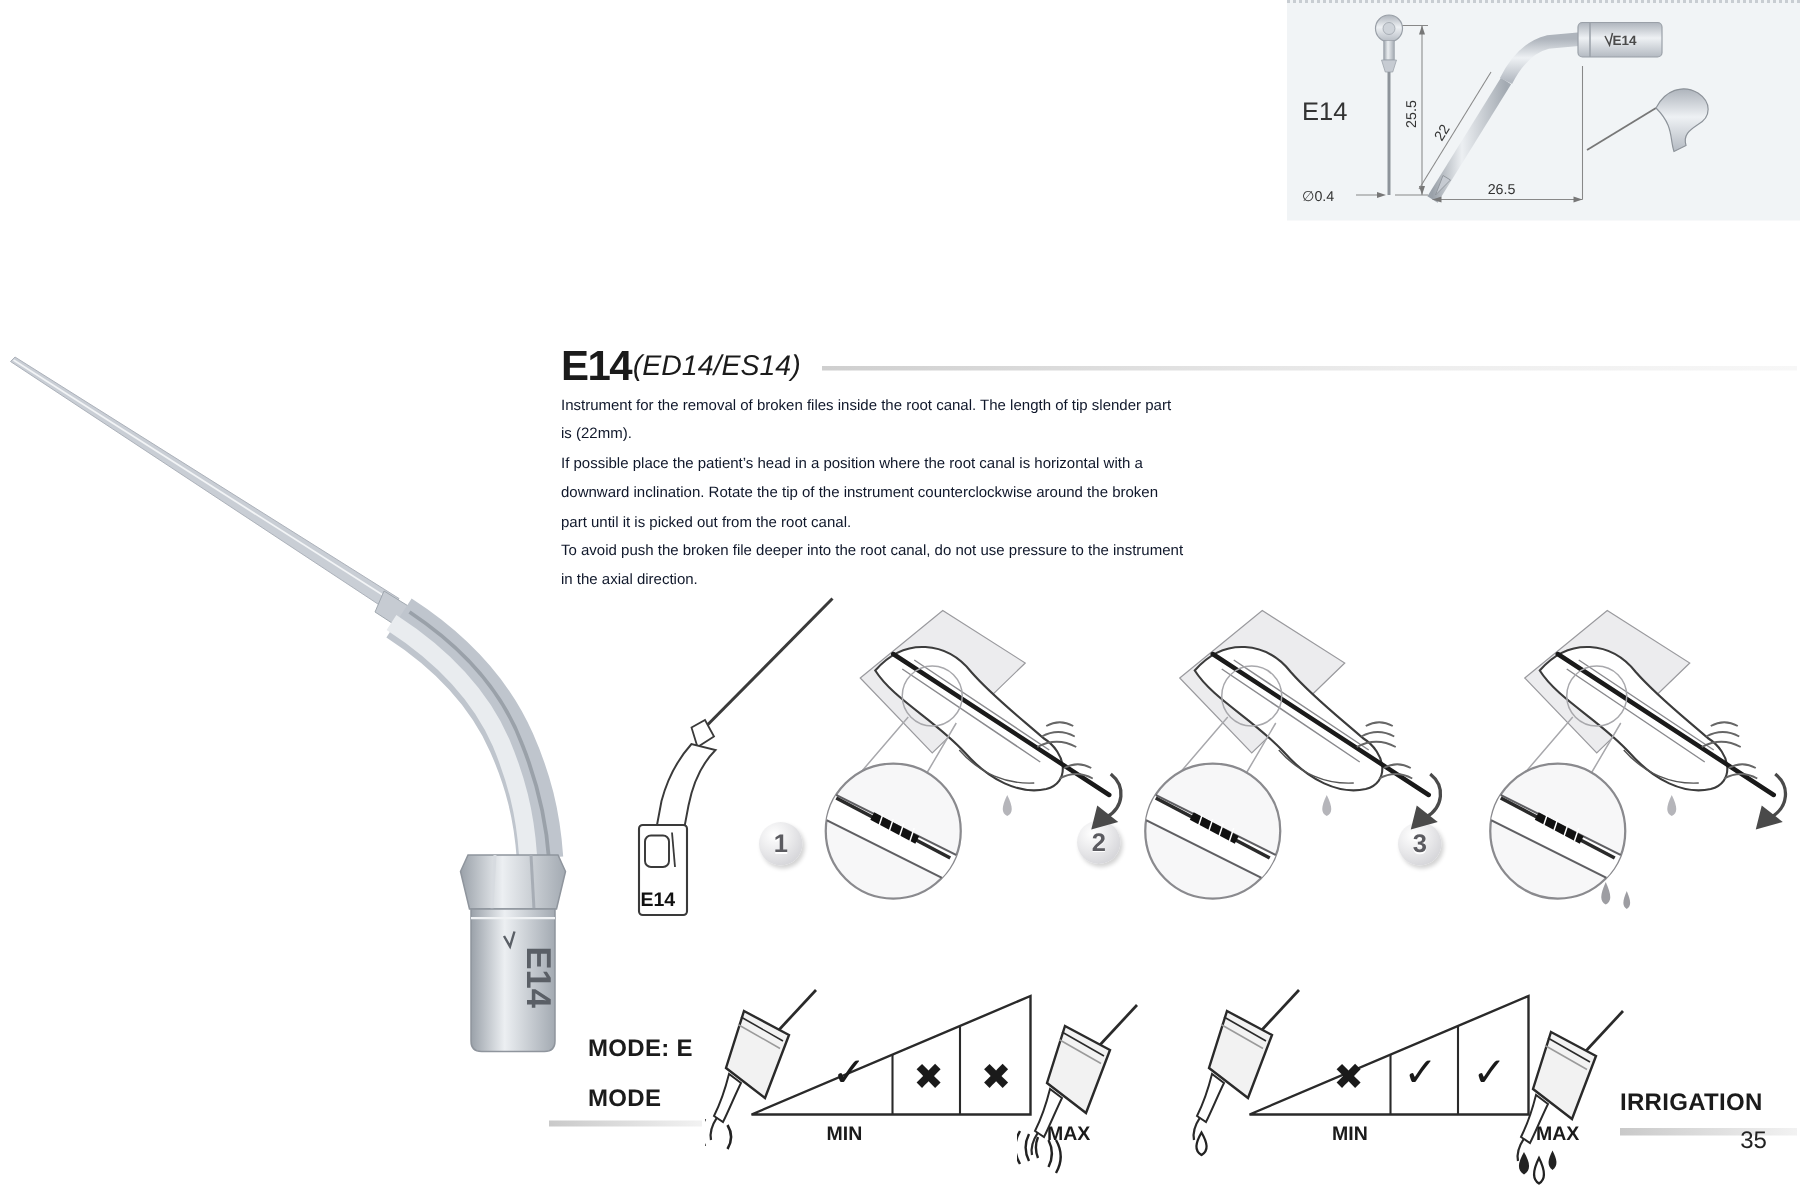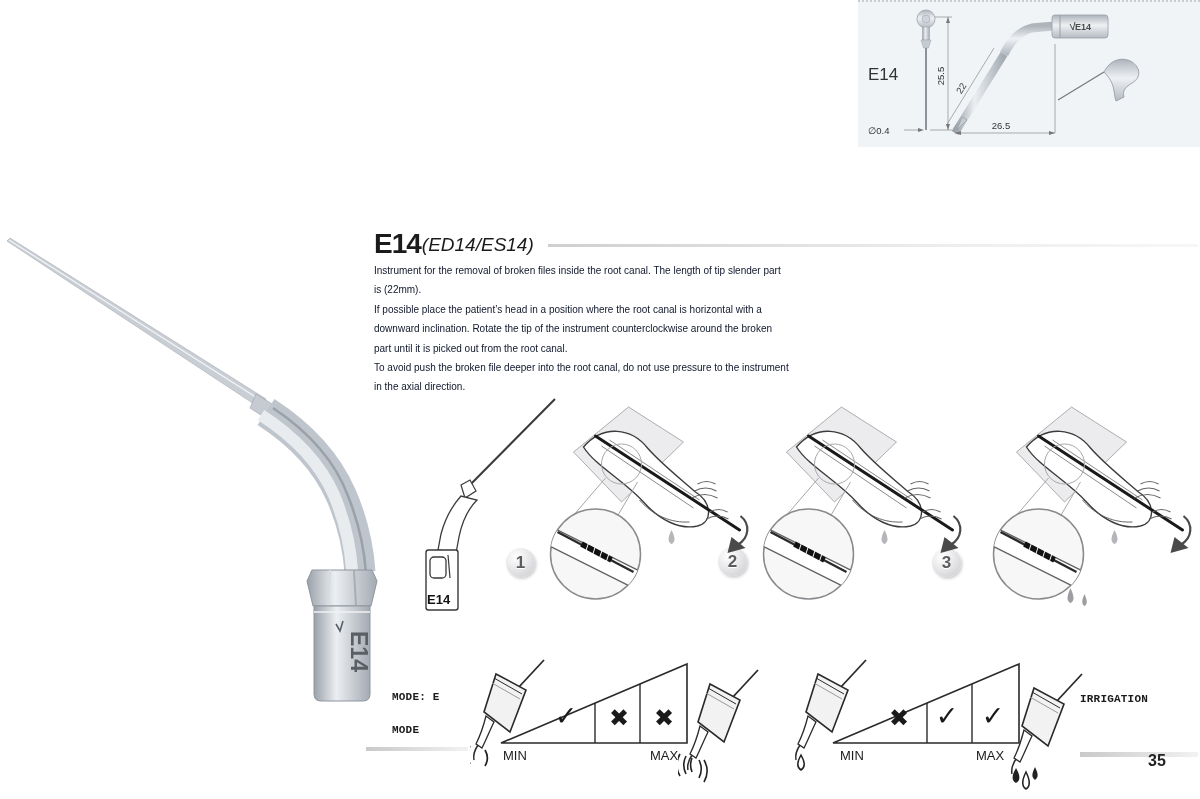--- a/index.html
+++ b/index.html
@@ -21,30 +21,30 @@
                  white-space:pre-line; color:#0f172a; }
 
   
   .badge { width:29px; height:29px; border-radius:50%;
            background:radial-gradient(circle at 35% 30%, #ffffff 0%, #e8e8ea 45%, #c9c9ce 100%);
            box-shadow:1.5px 2px 3px rgba(0,0,0,.18);
            display:flex; align-items:center; justify-content:center;
            font-weight:bold; font-size:17px; color:#5b5b60; text-shadow:0 1px 0 #fff; }
 
   
-  .blabel { font-weight:bold; font-size:11px; letter-spacing:.2px;font-family:Liberation Mono, monospace; }
-  .slabel { font-weight:normal; font-size:13px; }
+  .blabel { font-weight:bold; font-size:16px; letter-spacing:.2px; }
+  .slabel { font-weight:bold; font-size:13px;margin-left:48px; }
   .grule  { height:4px; background:linear-gradient(to right,#c9c9c9,#f2f2f2); }
 
   .mark { position:absolute; width:34px; text-align:center; font-family:"DejaVu Sans", sans-serif;
           font-weight:bold; color:#1a1a1a; }
   .mark.check { font-size:27px; }
   .mark.cross { font-size:24px; }
 
-  .pagenum { left:1148px; top:752px; width:42px; text-align:left; font-size:16px; font-weight:bold; color:#222; }
+  .pagenum { left:1148px; top:752px; width:42px; text-align:center; font-size:16px; font-weight:normal; color:#222; }
 
   svg text { font-family:"Liberation Sans", sans-serif; }
 </style>
 </head>
 <body>
 
 <div class="page">
 
   <svg width="0" height="0" style="position:absolute">
     <defs>
@@ -249,18 +249,18 @@
 
   <svg class="abs" style="left:1004px;top:672px" width="84" height="120" viewBox="0 0 84 120">
     <g transform="translate(4,0)">
         <use href="#handpieceG"></use>
       </g>
     <path d="M 12,96 C 8,103 7,108 12,111 C 17,108 16,103 12,96 Z" fill="#222"></path>
     <path d="M 22,100 C 18,108 17,114 22,117 C 27,114 26,108 22,100 Z" fill="#fff" stroke="#222" stroke-width="1.5"></path>
     <path d="M 31,95 C 28,101 27,105 31,108 C 35,105 34,101 31,95 Z" fill="#222"></path>
   </svg>
 
-  <div class="abs blabel" style="left:1080px;top:693px">IRRIGATION</div>
+  <div class="abs blabel" style="left:1080px;top:727px">IRRIGATION</div>
   <div class="abs grule" style="left:1080px;top:752px;width:118px;height:5px"></div>
 
   <div class="abs pagenum">35</div>
 
 </div>
 
 </body></html>

